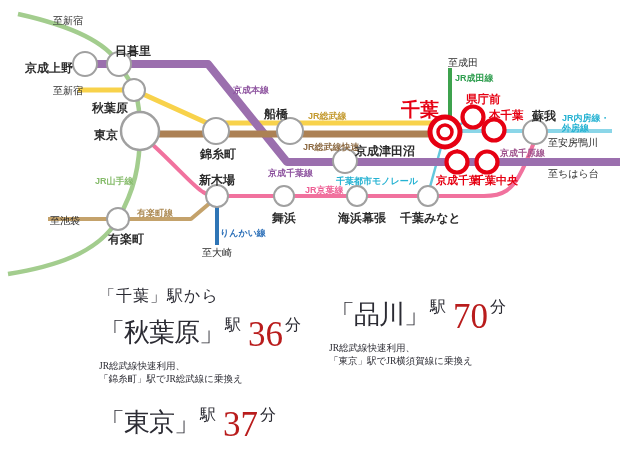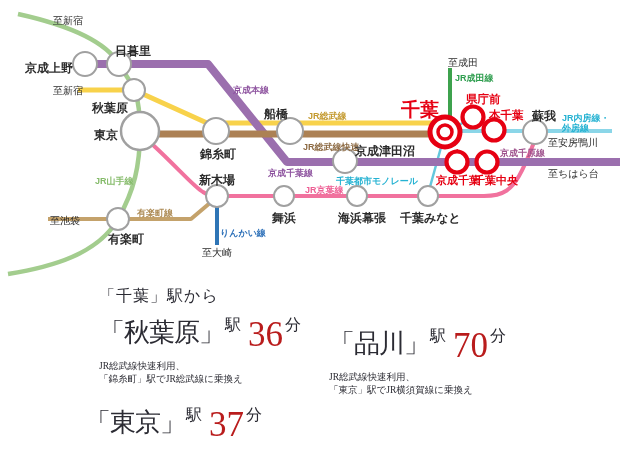--- a/index.html
+++ b/index.html
@@ -13,22 +13,22 @@
   .info{position:absolute;color:#2b2b33;font-family:"Liberation Serif","DejaVu Serif",serif;}
   .from{left:99px;top:286px;font-size:16px;letter-spacing:1px;}
   .route{display:block;}
   .r-line{display:flex;align-items:flex-start;white-space:nowrap;}
   .r-name{font-size:26px;letter-spacing:-1px;}
   .r-eki{font-size:16px;margin-left:1px;}
   .r-time{font-size:35px;color:#b91c1c;margin-left:7px;}
   .r-unit{font-size:16px;margin-left:2px;}
   .r-notes{margin-top:5px;font-size:9.5px;line-height:12.5px;letter-spacing:0px;}
   .ra{left:99px;top:315px;}
-  .rb{left:329px;top:326px;}
-  .rc{left:85px;top:405px;}
+  .rb{left:329px;top:297px;}
+  .rc{left:99px;top:405px;}
 </style>
 </head>
 <body>
 
 <div class="stage">
 
   <svg width="620" height="284" viewBox="0 0 620 284">
 
     <path d="M 18 14 C 72 26 106 42 119 64 C 129 81 133 84 135 91 C 139 103 140 116 140 131 C 140 166 134 191 118 219 C 98 254 52 267 8 274" fill="none" stroke="#a3cd8e" stroke-width="4.5"></path>
     <path d="M 48 219 L 191 219 L 217 197" fill="none" stroke="#c4a26b" stroke-width="4" stroke-linejoin="round"></path>

